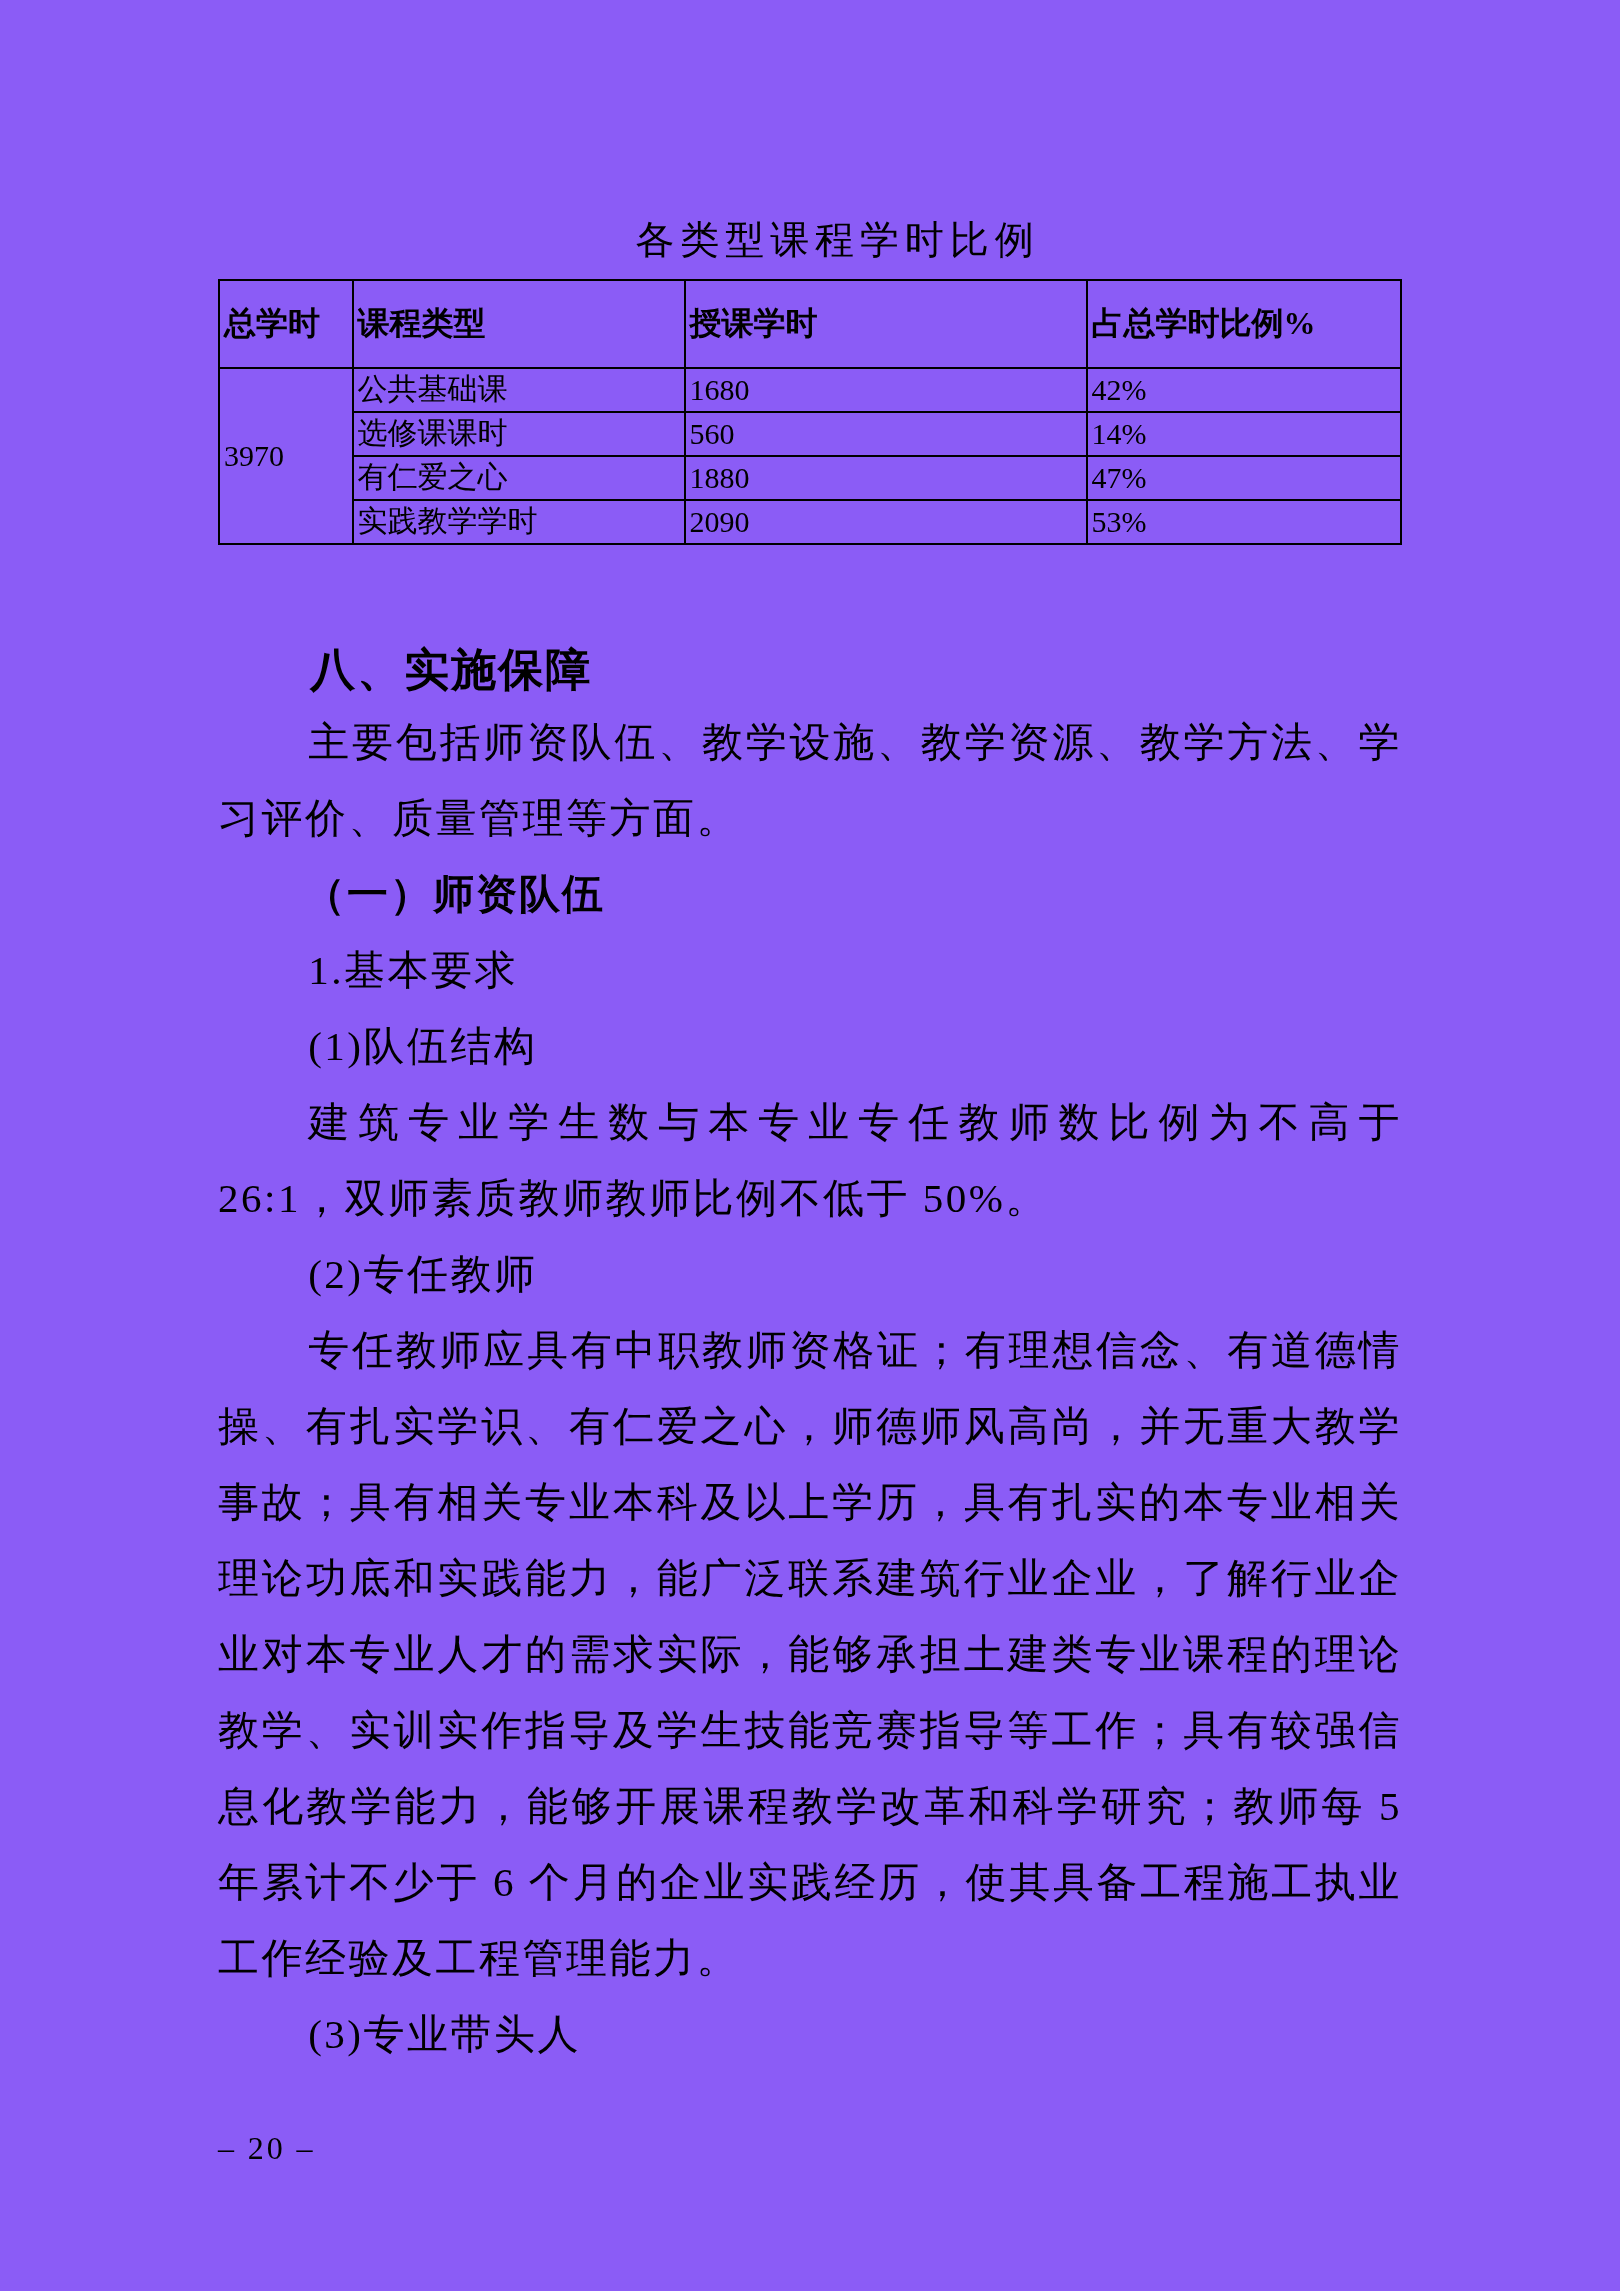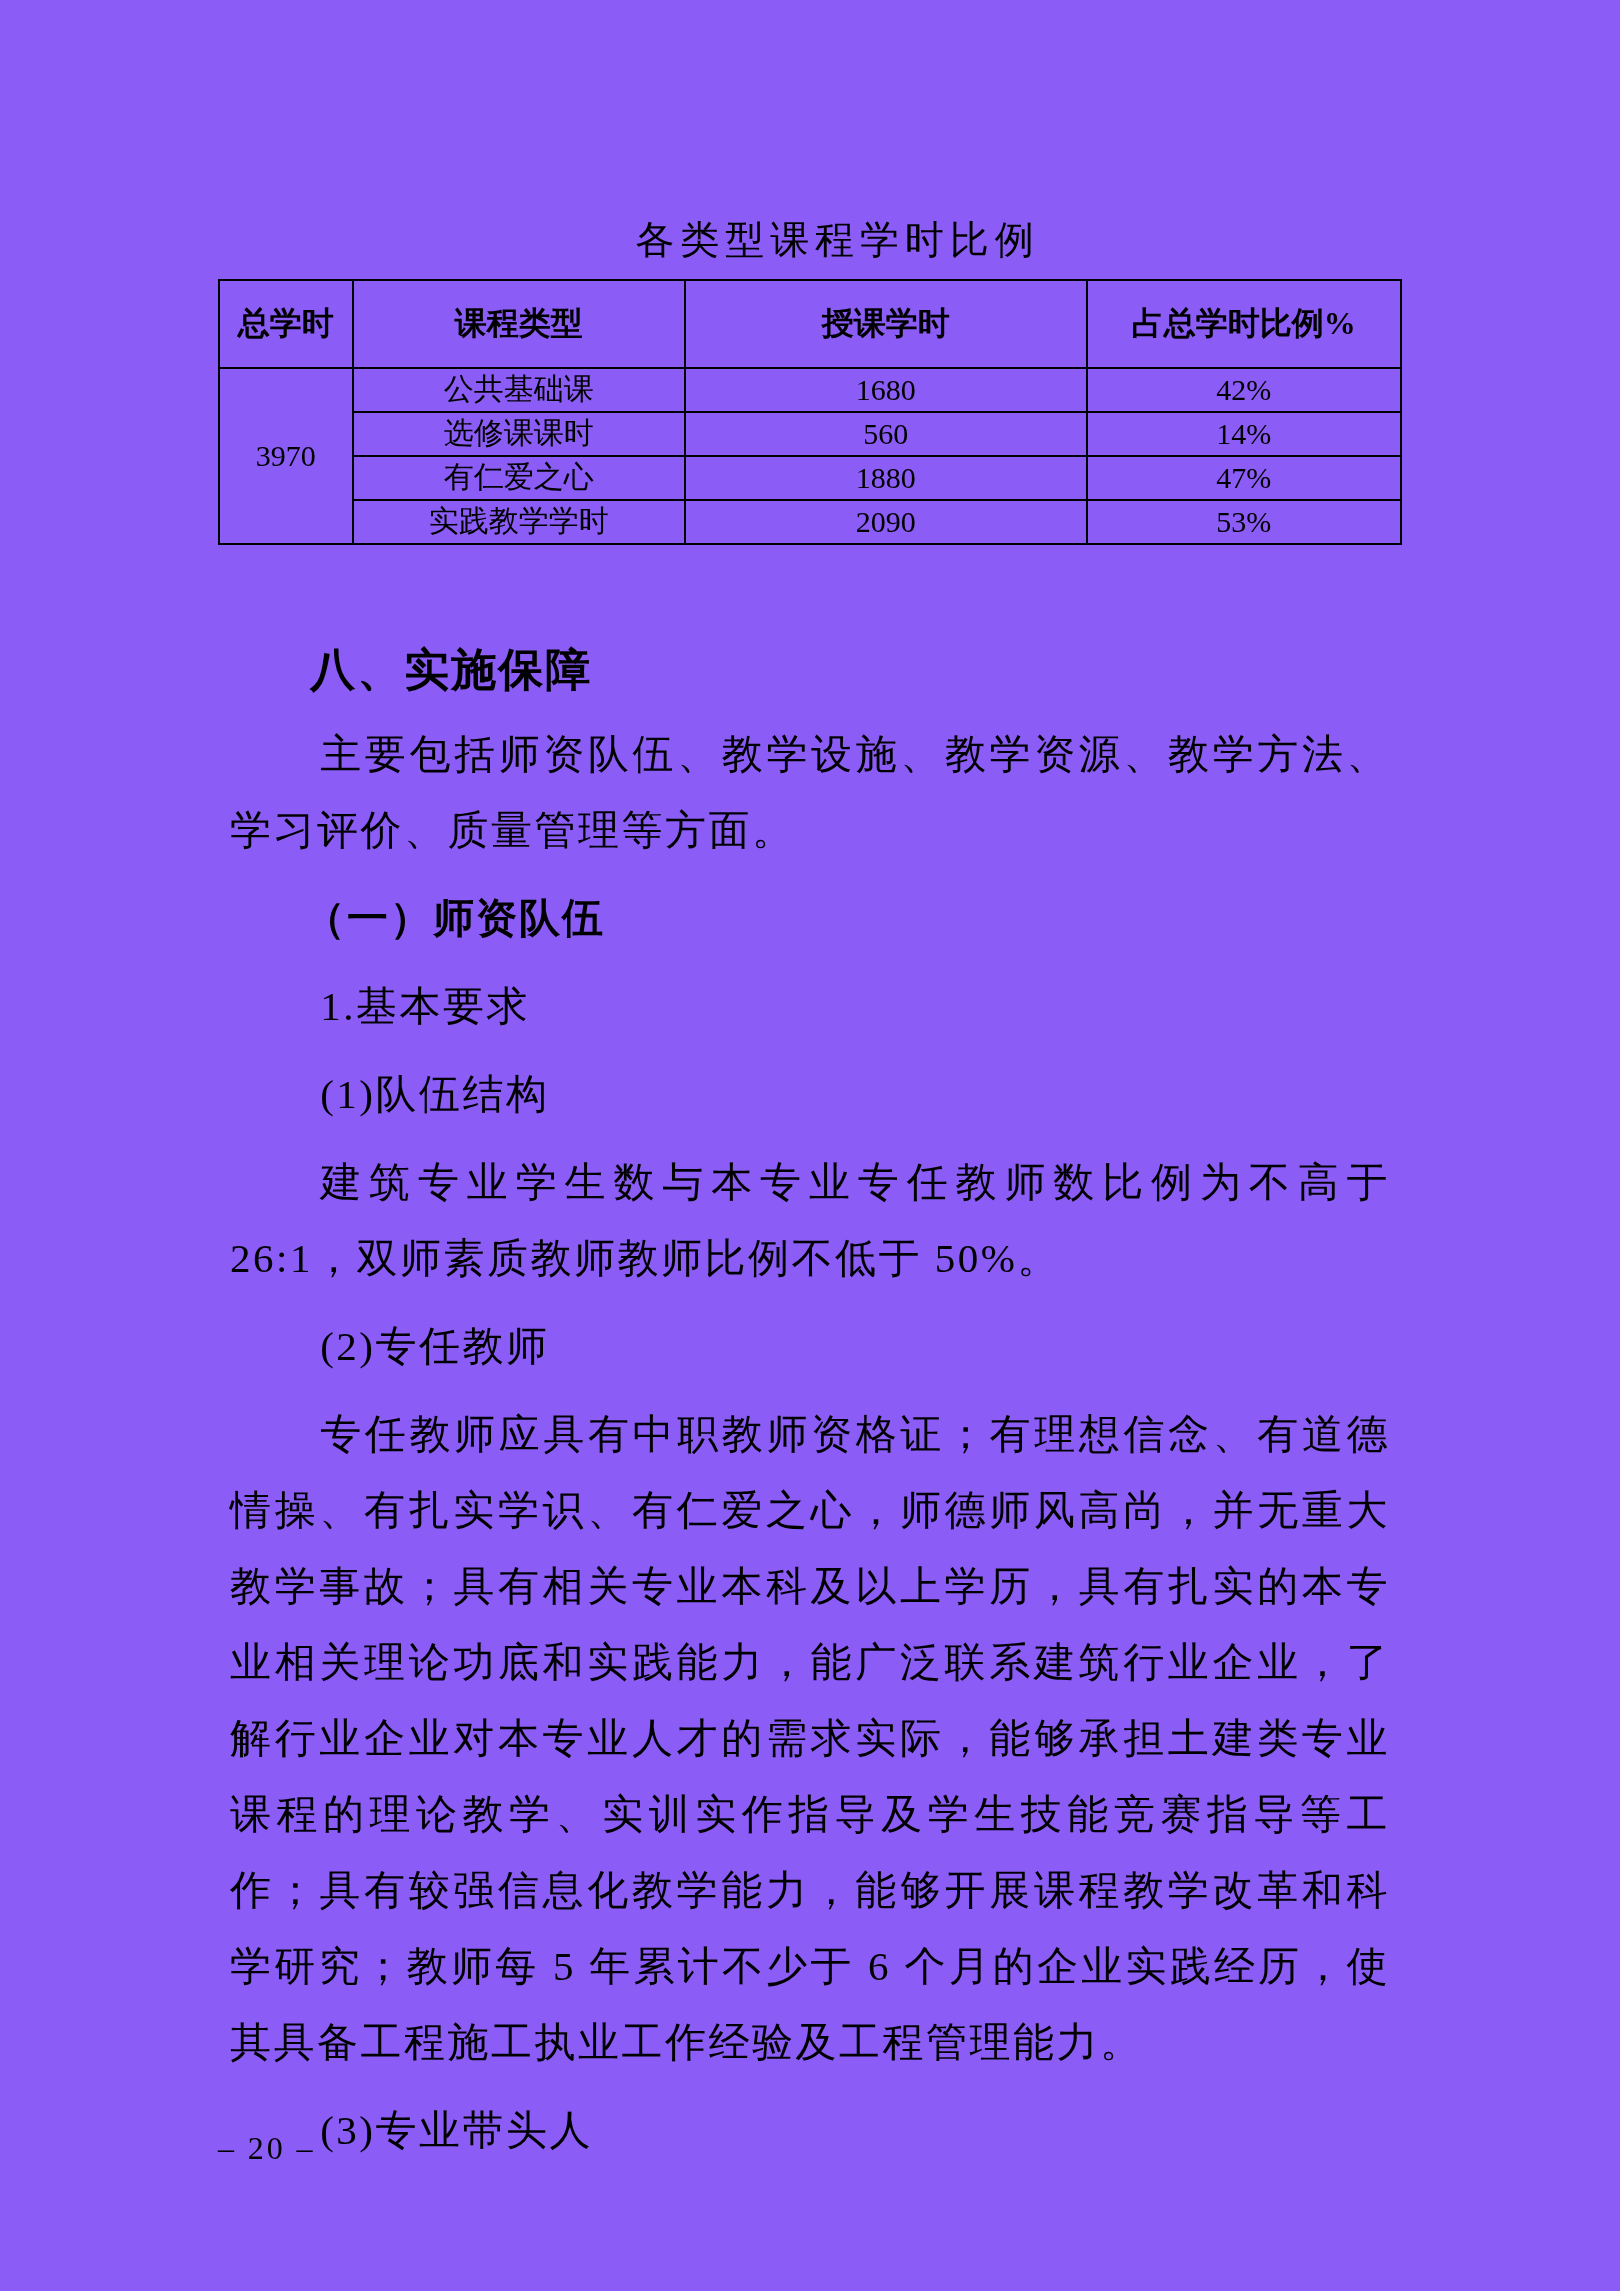--- a/index.html
+++ b/index.html
@@ -31,21 +31,21 @@
     margin-top: 11.8px;
     width: 100%;
     border-collapse: collapse;
     table-layout: fixed;
   }
   table.hours-table, table.hours-table td {
     border: 2px solid #000;
   }
   table.hours-table { border-width: 2.9px; }
   table.hours-table td {
-    text-align: center;
+    text-align: left;
     vertical-align: middle;
     font-size: 30px;
     padding: 0 3.9px;
     overflow: hidden;
   }
   table.hours-table tr.header-row td {
     height: 86px;
     font-size: 32px;
     font-weight: bold;
     border-bottom-width: 2.9px;
@@ -59,21 +59,21 @@
   .section-heading {
     margin: 90px 0 0 0;
     font-family: "Liberation Sans", sans-serif;
     font-weight: bold;
     font-size: 45px;
     line-height: 69px;
     text-indent: 2.05em;
     letter-spacing: 2px;
   }
   .body-par {
-    margin: 12px;
+    margin: 0;
     font-size: 41px;
     line-height: 76px;
     letter-spacing: 2.5px;
     text-align: justify;
     text-justify: inter-character;
     text-indent: 2.2em;
   }
   .subsection-heading {
     margin: 0;
     font-family: "Liberation Sans", sans-serif;

